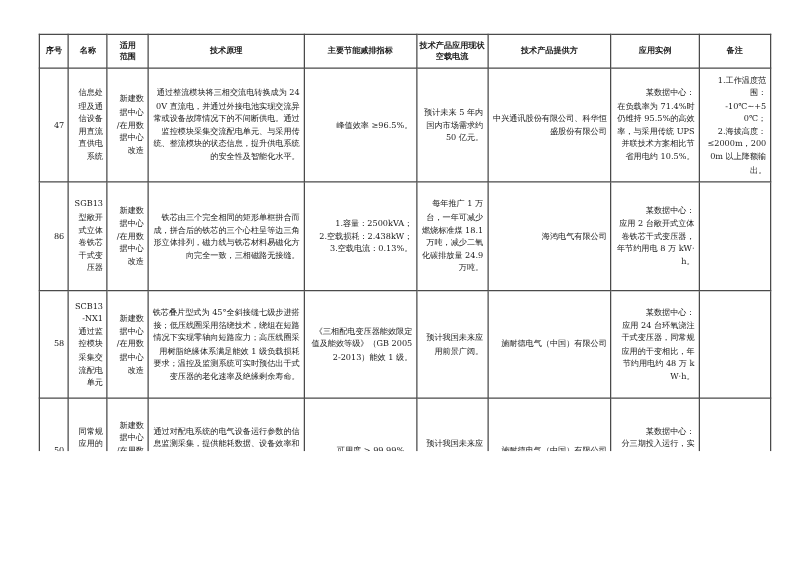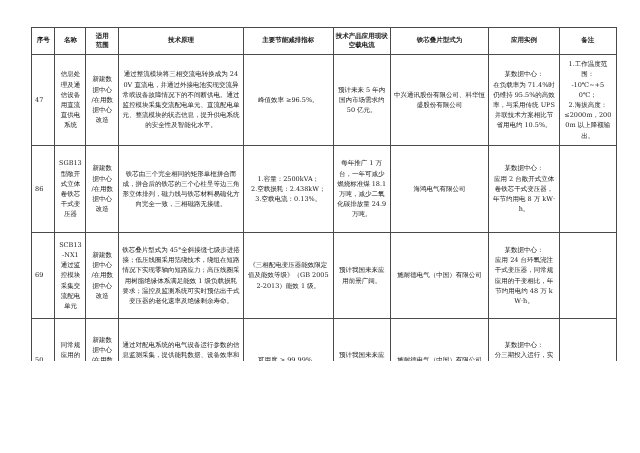--- a/index.html
+++ b/index.html
@@ -19,30 +19,30 @@
     table-layout:fixed;
   }
   .doc-table th, .doc-table td {
     border:0.8px solid #4a4a4a;
     font-size:6.5px;
     line-height:10.2px;
     padding:1px 3px;
     vertical-align:middle;
     white-space:pre-line;
     word-break:break-all;
-    text-align:center;
+    text-align:right;
   }
   .doc-table th {
     font-weight:bold;
     text-align:center;
     height:24px;
     padding:1px 1px;
     line-height:9.5px;
   }
-  .doc-table td.c-no { text-align:left; }
+  .doc-table td.c-no { text-align:right; }
   tr.r0 { height:91px; }
   tr.r1 { height:87px; }
   tr.r2 { height:86px; }
   tr.r3 { height:84px; }
   col.col-no       { width:4.0%; }
   col.col-name     { width:5.3%; }
   col.col-scope    { width:5.6%; }
   col.col-principle{ width:21.3%; }
   col.col-indicator{ width:15.4%; }
   col.col-status   { width:9.7%; }
@@ -77,32 +77,32 @@
     <thead>
       <tr>
         <th>序号</th>
         <th>名称</th>
         <th>适用
 范围</th>
         <th>技术原理</th>
         <th>主要节能减排指标</th>
         <th>技术产品应用现状
 空载电流</th>
-        <th>铁芯叠片型式为</th>
+        <th>技术产品提供方</th>
         <th>应用实例</th>
         <th>备注</th>
       </tr>
     </thead>
     <tbody>
       <tr class="r0">
         <td class="c-no">47</td>
         <td>信息处理及通信设备用直流直供电系统</td>
         <td>新建数据中心
 /在用数据中心改造</td>
-        <td>通过整流模块将三相交流电转换成为 240V 直流电，并通过外接电池实现交流异常或设备故障情况下的不间断供电。通过监控模块采集交流配电单元、直流配电单元、整流模块的状态信息，提升供电系统的安全性及智能化水平。</td>
+        <td>通过整流模块将三相交流电转换成为 240V 直流电，并通过外接电池实现交流异常或设备故障情况下的不间断供电。通过监控模块采集交流配电单元、与采用传统、整流模块的状态信息，提升供电系统的安全性及智能化水平。</td>
         <td>峰值效率 ≥96.5%。</td>
         <td>预计未来 5 年内国内市场需求约 50 亿元。</td>
         <td>中兴通讯股份有限公司、科华恒盛股份有限公司</td>
         <td>某数据中心：
 在负载率为 71.4%时仍维持 95.5%的高效率，与采用传统 UPS 并联技术方案相比节省用电约 10.5%。</td>
         <td>1.工作温度范围：
 -10℃~+50℃；
 2.海拔高度：
 ≤2000m，2000m 以上降额输出。</td>
       </tr>
@@ -115,21 +115,21 @@
         <td>1.容量：2500kVA；
 2.空载损耗：2.438kW；
 3.空载电流：0.13%。</td>
         <td>每年推广 1 万台，一年可减少燃烧标准煤 18.1 万吨，减少二氧化碳排放量 24.9 万吨。</td>
         <td>海鸿电气有限公司</td>
         <td>某数据中心：
 应用 2 台敞开式立体卷铁芯干式变压器，年节约用电 8 万 kW·h。</td>
         <td></td>
       </tr>
       <tr class="r2">
-        <td class="c-no">69</td>
+        <td class="c-no">58</td>
         <td>SCB13-NX1 通过监控模块采集交流配电单元</td>
         <td>新建数据中心
 /在用数据中心改造</td>
         <td>铁芯叠片型式为 45°全斜接缝七级步进搭接；低压线圈采用箔绕技术，绕组在短路情况下实现零轴向短路应力；高压线圈采用树脂绝缘体系满足能效 1 级负载损耗要求；温控及监测系统可实时预估出干式变压器的老化速率及绝缘剩余寿命。</td>
         <td>《三相配电变压器能效限定值及能效等级》（GB 20052-2013）能效 1 级。</td>
         <td>预计我国未来应用前景广阔。</td>
         <td>施耐德电气（中国）有限公司</td>
         <td>某数据中心：
 应用 24 台环氧浇注干式变压器，同常规应用的干变相比，年节约用电约 48 万 kW·h。</td>
         <td></td>

